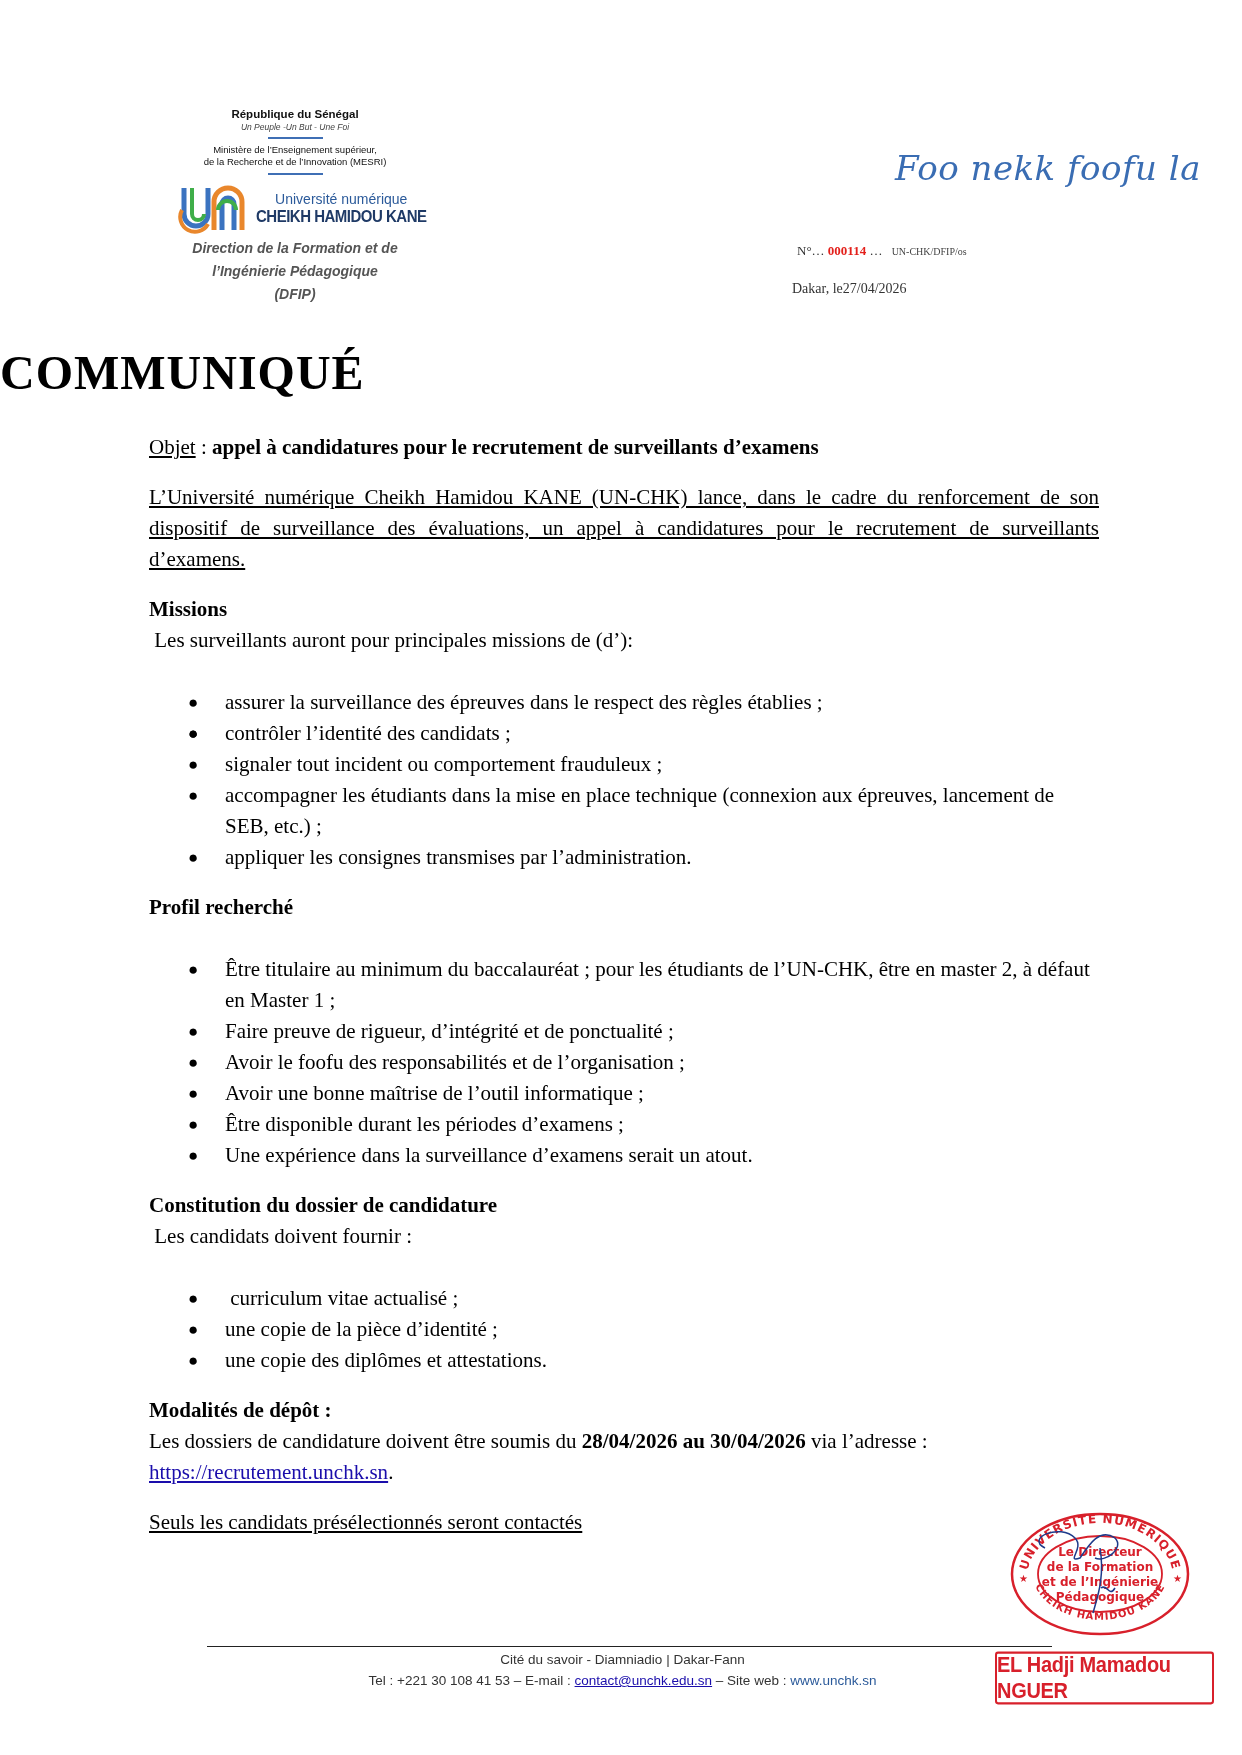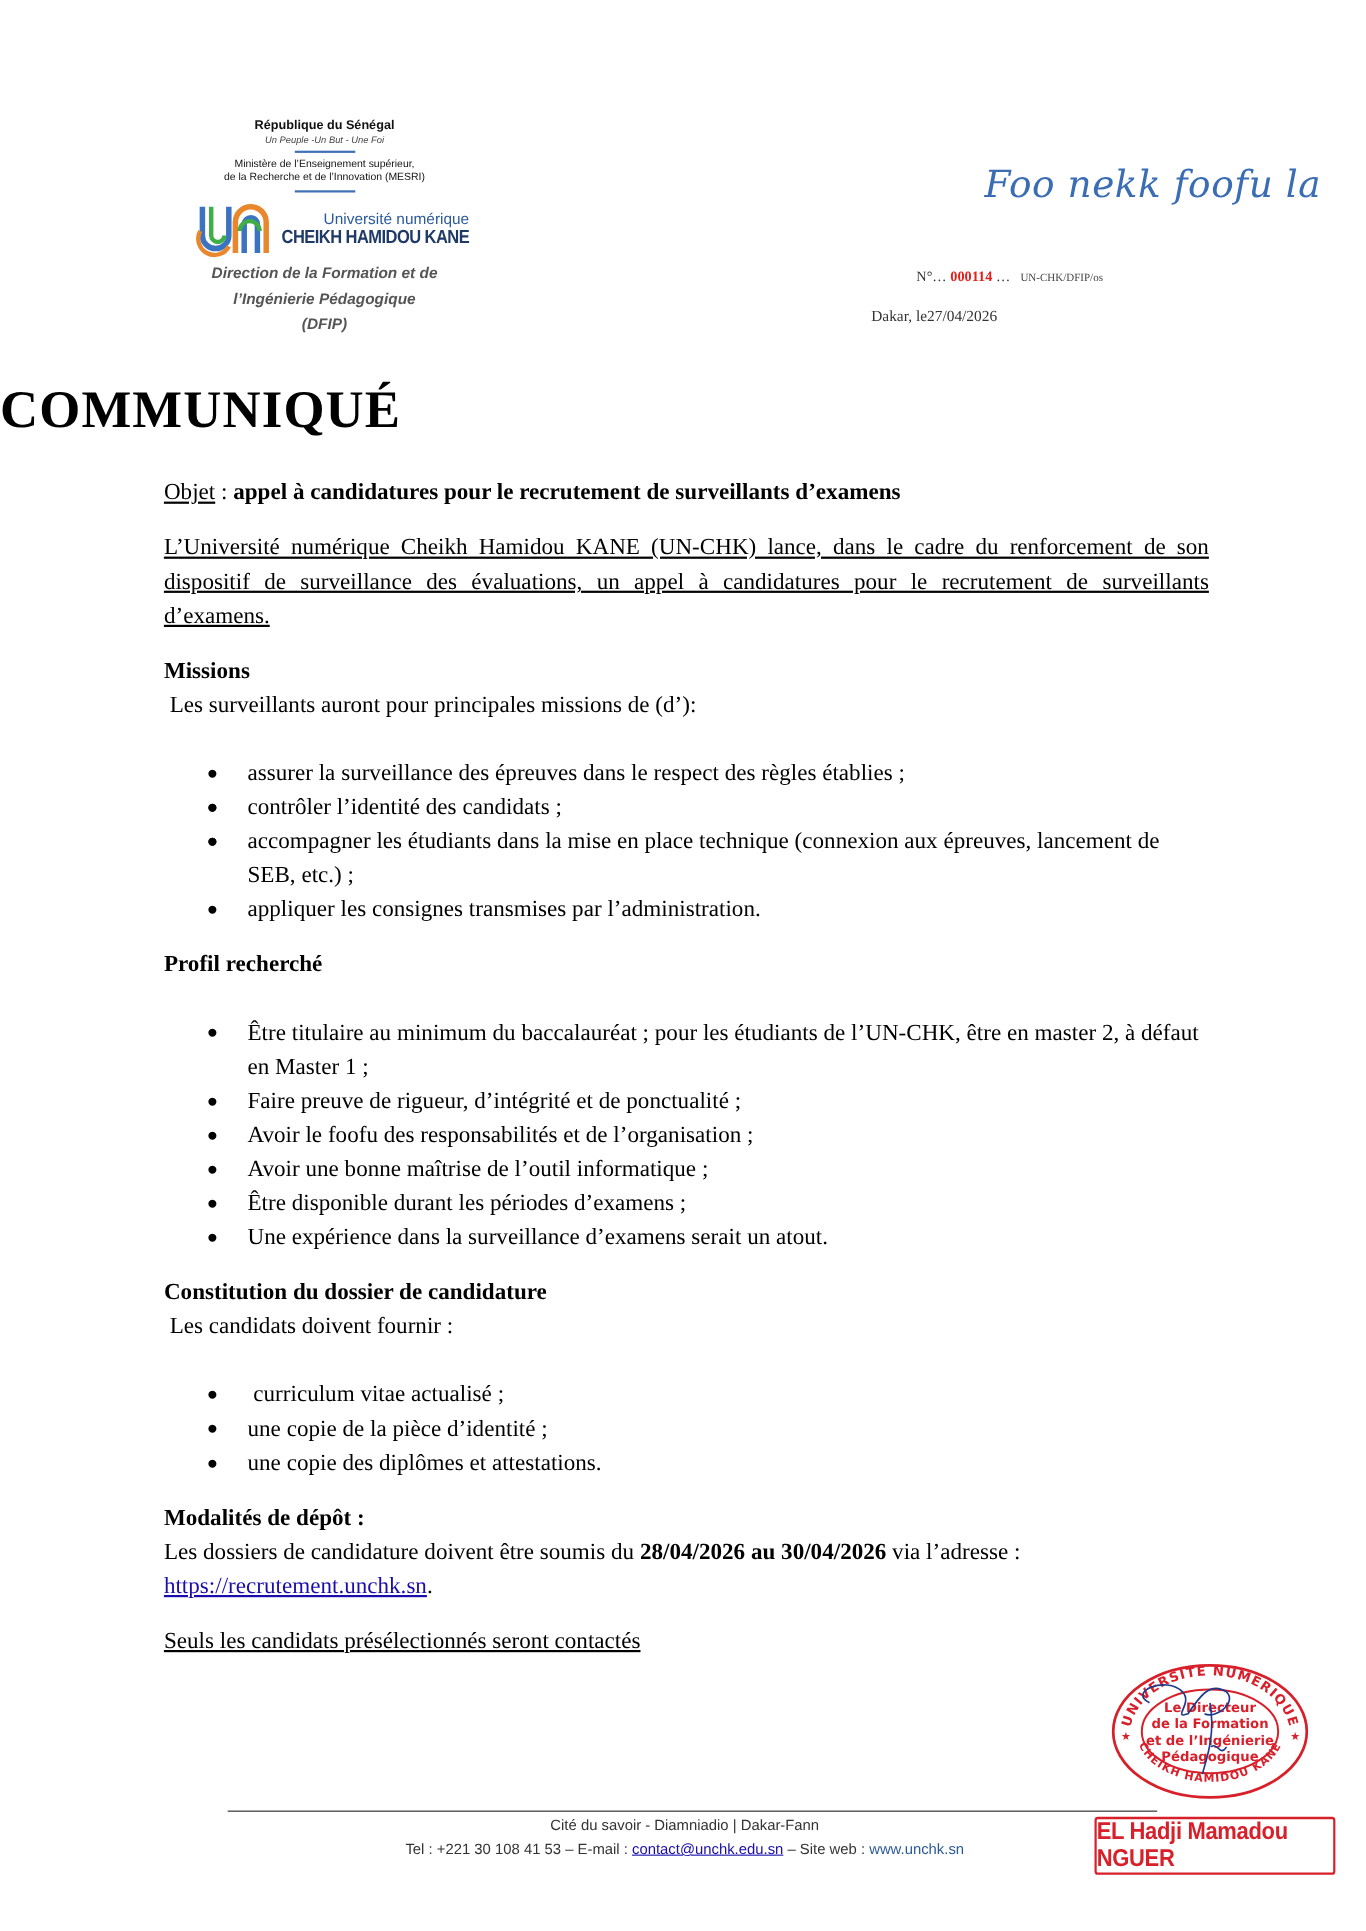--- a/index.html
+++ b/index.html
@@ -6,28 +6,28 @@
   body { width:1242px; height:1755px; position:relative; overflow:hidden; font-family:"Liberation Serif", serif; color:#000; }
 
   
   .hdr-left { position:absolute; left:160px; top:108px; width:270px; text-align:center; font-family:"Liberation Sans", sans-serif; }
   .rep { font-weight:bold; font-size:11.5px; color:#111; }
   .motto { font-style:italic; font-size:8.5px; color:#444; margin-top:2px; }
   .bar { width:55px; height:2px; background:#3f6fb5; margin:5px auto; }
   .min { font-size:9.5px; color:#111; line-height:12px; }
   .logo-row { display:flex; align-items:center; margin-top:2px; margin-left:18px; }
   .logo-mark { width:78px; height:55px; }
-  .logo-text { text-align:right; margin-left:0; }
+  .logo-text { text-align:center; margin-left:0; }
   .logo-t1 { font-size:14px; color:#2b5a9a; font-weight:normal; line-height:16px; }
   .logo-t2 { font-size:15px; color:#1f3a66; font-weight:bold; letter-spacing:-0.5px; line-height:17px; transform:scaleY(1.15); }
   .dfip { font-style:italic; font-weight:bold; font-size:14px; color:#555; line-height:19px; margin-top:4px; }
 
   
   .slogan { position:absolute; left:895px; top:148px; font-family:"DejaVu Serif", serif; font-style:italic; font-size:34px; color:#3a6db3; letter-spacing:0.5px; }
-  .ref { position:absolute; left:797px; top:243px; font-size:13px; color:#333;margin-left:36px; }
+  .ref { position:absolute; left:797px; top:243px; font-size:13px; color:#333; }
   .ref .num { color:#e3201b; font-weight:bold; }
   .ref .code { font-size:10px; color:#444; margin-left:6px; }
   .date { position:absolute; left:792px; top:281px; font-size:14px; color:#333; }
 
   .title { position:absolute; left:0; width:1242px; top:345px; font-size:48px; font-weight:bold; letter-spacing:1px; }
 
   .body { position:absolute; left:149px; top:432px; width:950px; font-size:21px; line-height:31px; }
   .objet u { text-decoration:underline; }
   p { margin:0; }
   .para { text-align:justify; margin-top:19px;text-decoration:underline; }
@@ -95,21 +95,21 @@
     <u>Objet</u><span> : </span><b>appel à candidatures pour le recrutement de surveillants d’examens</b>
   </p>
   <p class="para">L’Université numérique Cheikh Hamidou KANE (UN-CHK) lance, dans le cadre du renforcement de son dispositif de surveillance des évaluations, un appel à candidatures pour le recrutement de surveillants d’examens.</p>
 
   <p class="sec">Missions</p>
   <p style="white-space:pre"> Les surveillants auront pour principales missions de (d’):</p>
   <ul class="list">
     <li><span class="dot">●</span><span>assurer la surveillance des épreuves dans le respect des règles établies ;</span></li>
     <li><span class="dot">●</span></li>
     <li><span class="dot">●</span><span>contrôler l’identité des candidats ;</span></li>
-    <li><span class="dot">●</span></li>
+    <li><span class="dot">●</span><span>signaler tout incident ou comportement frauduleux ;</span></li>
     <li><span class="dot">●</span><span>accompagner les étudiants dans la mise en place technique (connexion aux épreuves, lancement de SEB, etc.) ;</span></li>
     <li><span class="dot">●</span><span>appliquer les consignes transmises par l’administration.</span></li>
   </ul>
 
   <p class="sec">Profil recherché</p>
   <ul class="list">
     <li><span class="dot">●</span><span>Être titulaire au minimum du baccalauréat ; pour les étudiants de l’UN-CHK, être en master 2,  à défaut en Master 1 ;</span></li>
     <li><span class="dot">●</span><span>Faire preuve de rigueur, d’intégrité et de ponctualité ;</span></li>
     <li><span class="dot">●</span><span>Avoir le foofu des responsabilités et de l’organisation ;</span></li>
     <li><span class="dot">●</span><span>Avoir une bonne maîtrise de l’outil informatique ;</span></li>

